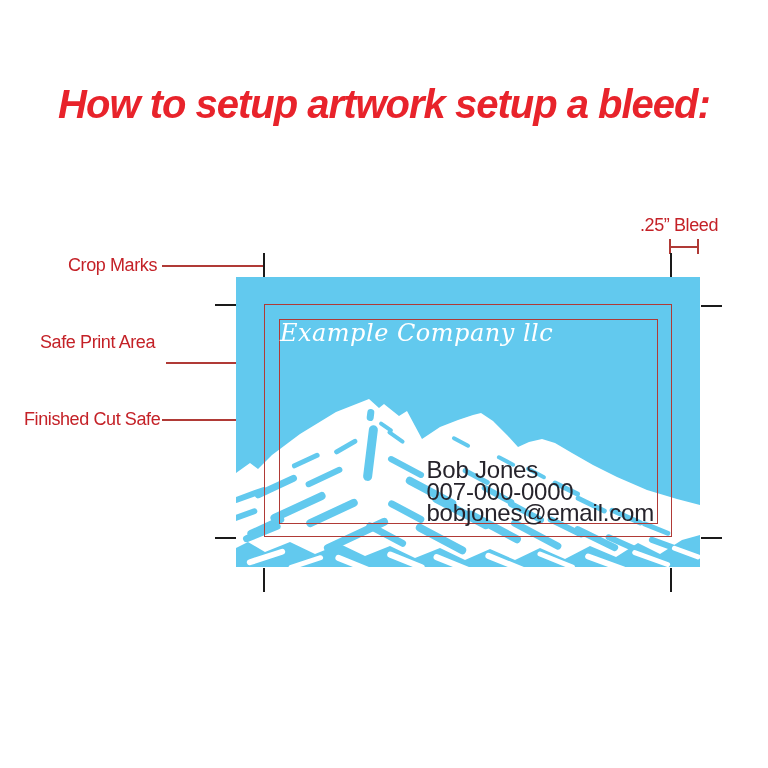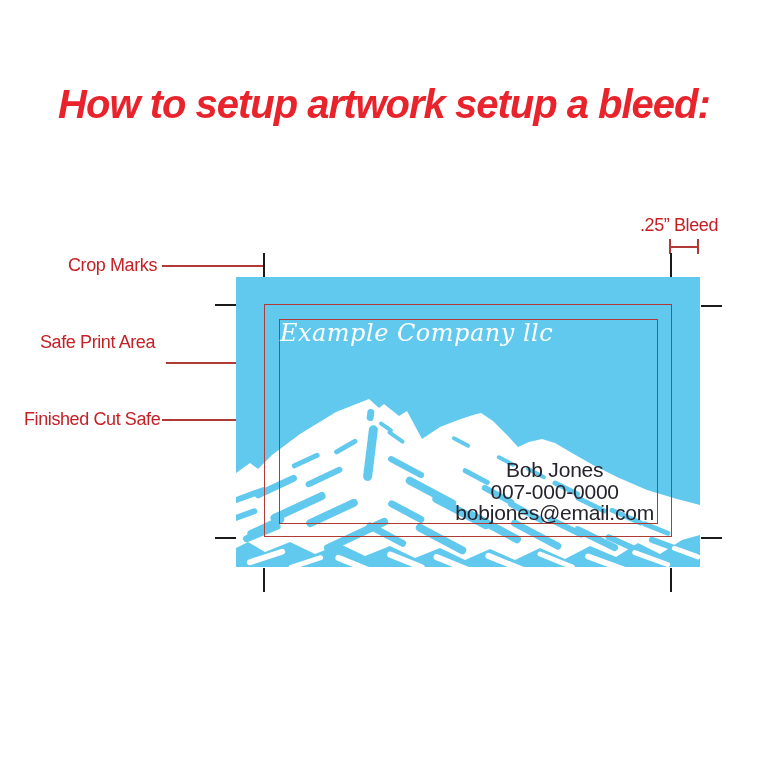--- a/index.html
+++ b/index.html
@@ -57,22 +57,22 @@
   .rect-safe{
     position:absolute;left:43px;top:42px;width:379px;height:205px;
     border:1.5px solid var(--line-red);z-index:3;
   }
   .company{
     position:absolute;left:44px;top:42px;z-index:4;
     font-family:"DejaVu Serif",serif;font-style:italic;
     font-size:24px;color:#ffffff;white-space:nowrap;letter-spacing:0.5px;
   }
   .contact{
-    position:absolute;right:46px;top:182px;z-index:4;text-align:center;
-    font-size:21px;line-height:21.5px;color:var(--contact-text);
+    position:absolute;right:46px;top:182px;z-index:4;text-align:left;
+    font-size:24px;line-height:21.5px;color:var(--contact-text);
     letter-spacing:-0.2px;
   }
 </style>
 </head>
 <body>
 
 <div class="stage">
 
   <div class="title">How to setup artwork setup a bleed:</div>
 

